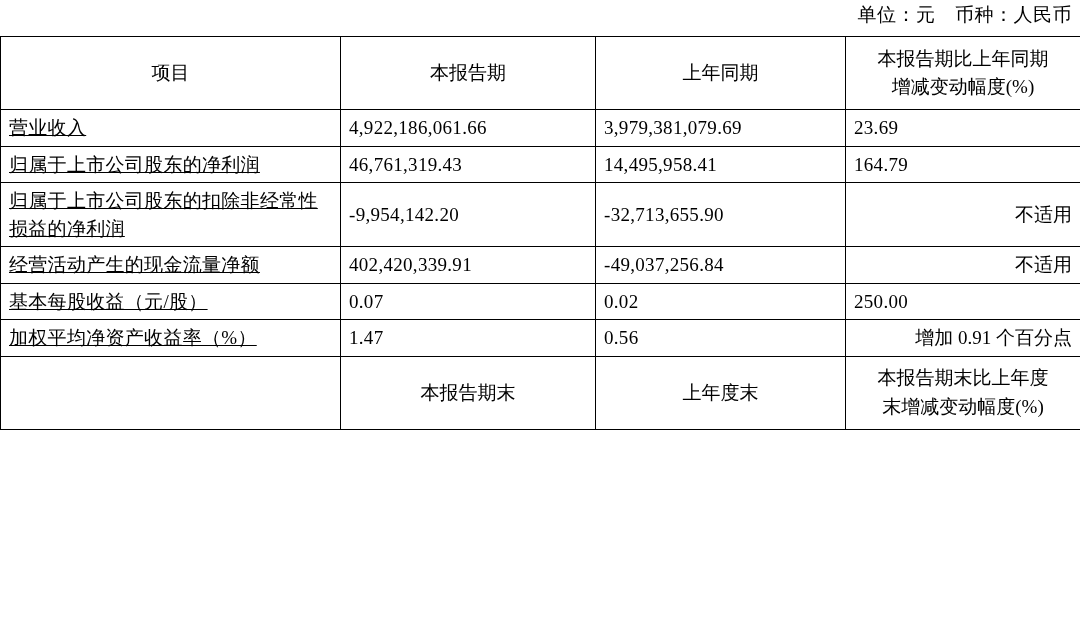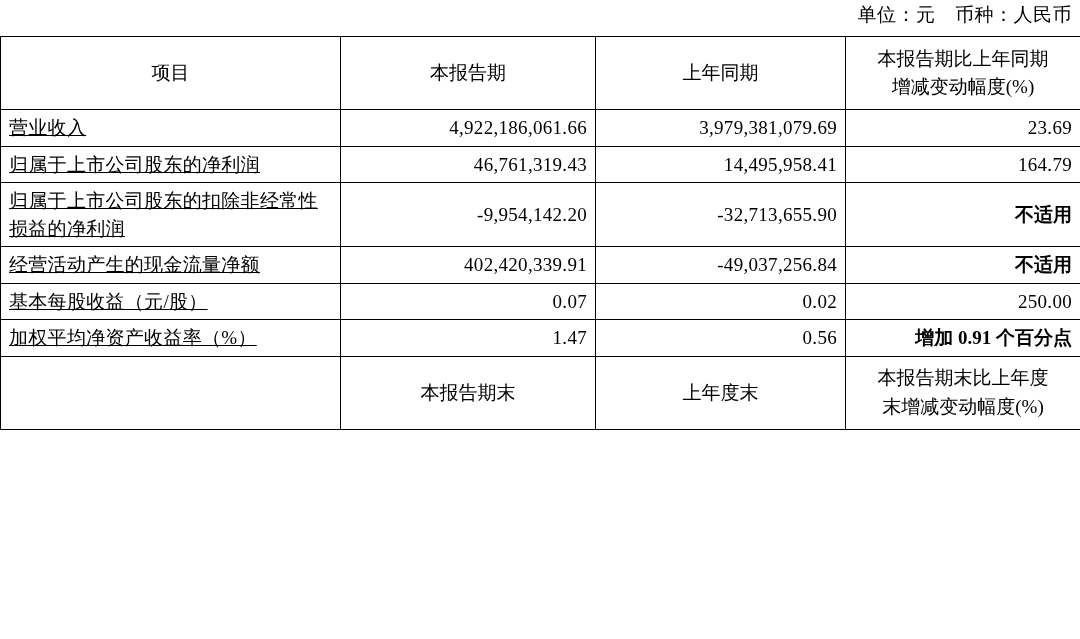--- a/index.html
+++ b/index.html
@@ -53,28 +53,27 @@
   .hdr .two-line {
     display: block;
     line-height: 1.5;
   }
   .label {
     text-align: left;
     letter-spacing: 0.3px;
     text-decoration: underline;
   }
   .num {
-    text-align: right;
+    text-align: left;
     font-variant-numeric: tabular-nums;
     letter-spacing: 0.3px;
     font-family: Liberation Serif, serif;
   }
   .txt-right {
     text-align: right;
-    font-weight: bold;
   }
   .blank-cell {
     border: 1px solid #000000;
   }
   .tall { height: 64px; }
   .row-h { height: 36px; }
 </style>
 </head>
 <body>
 

